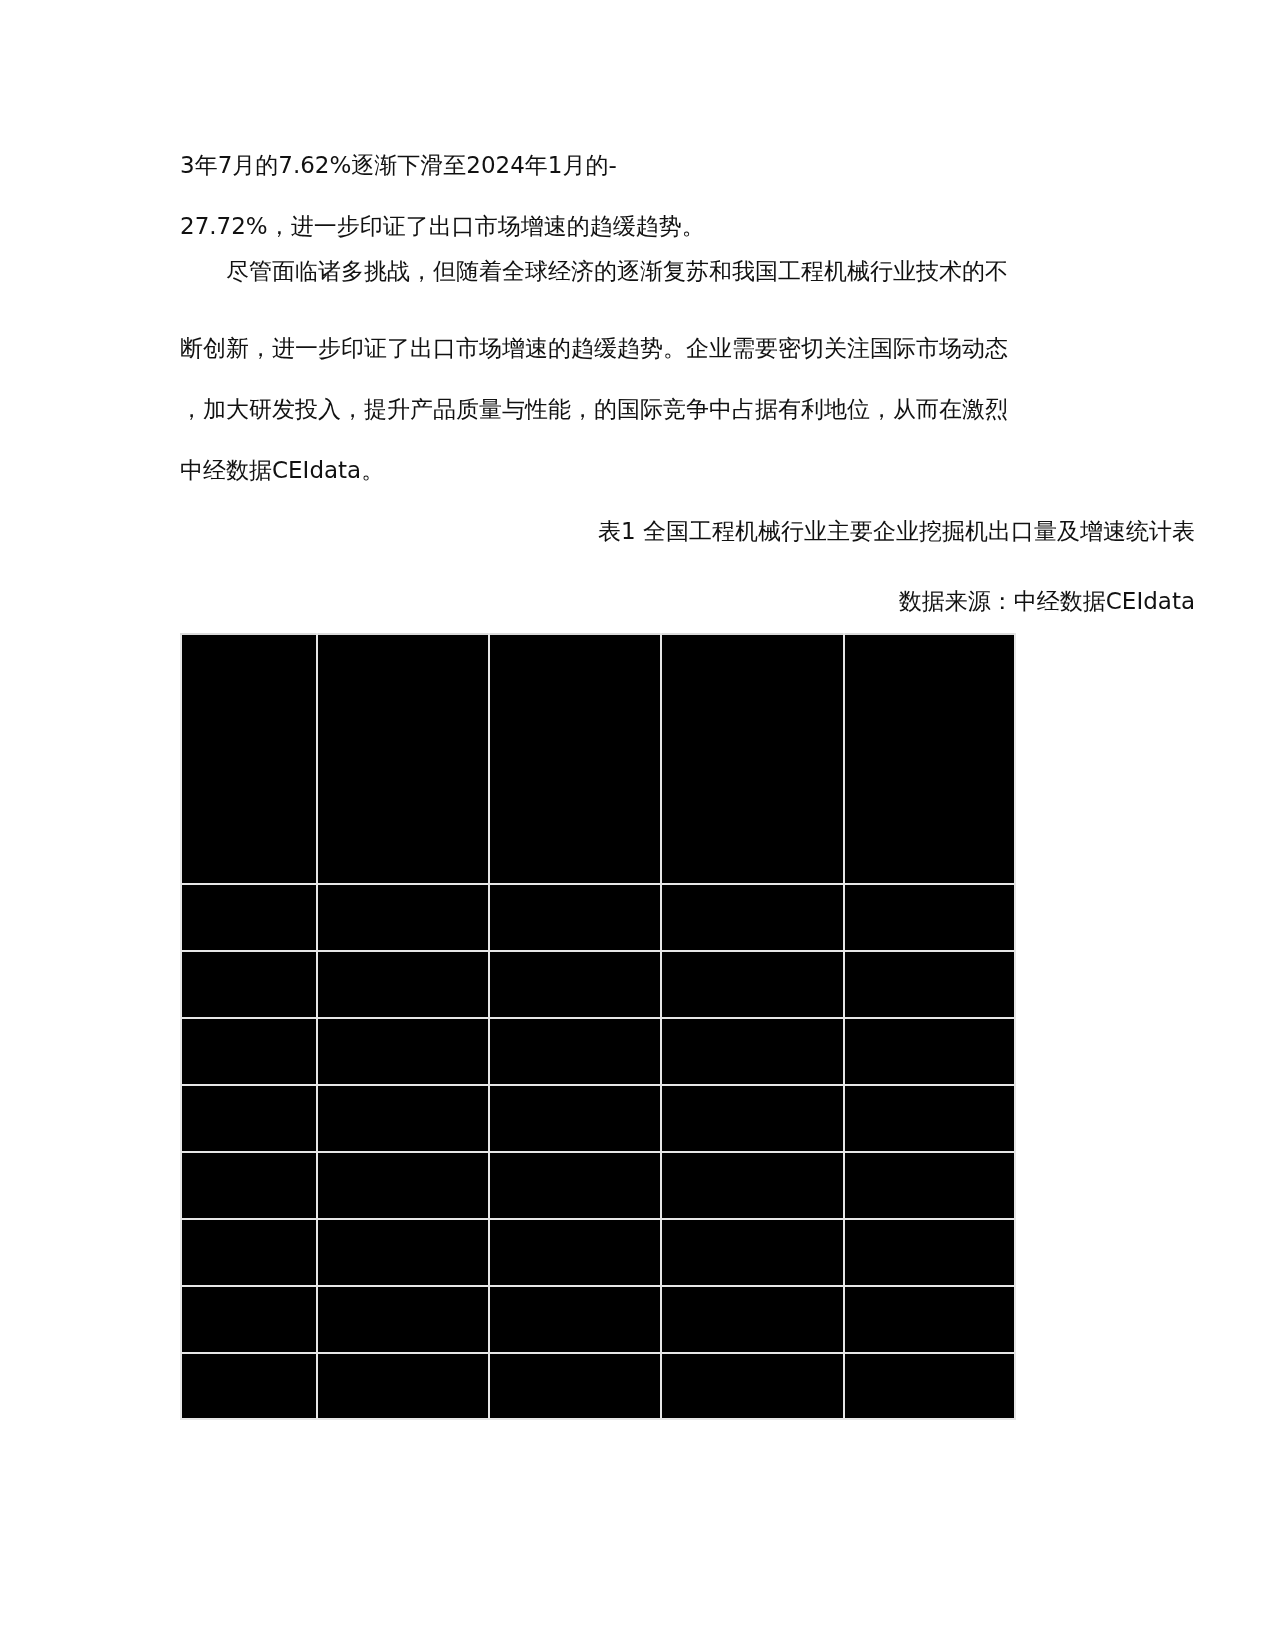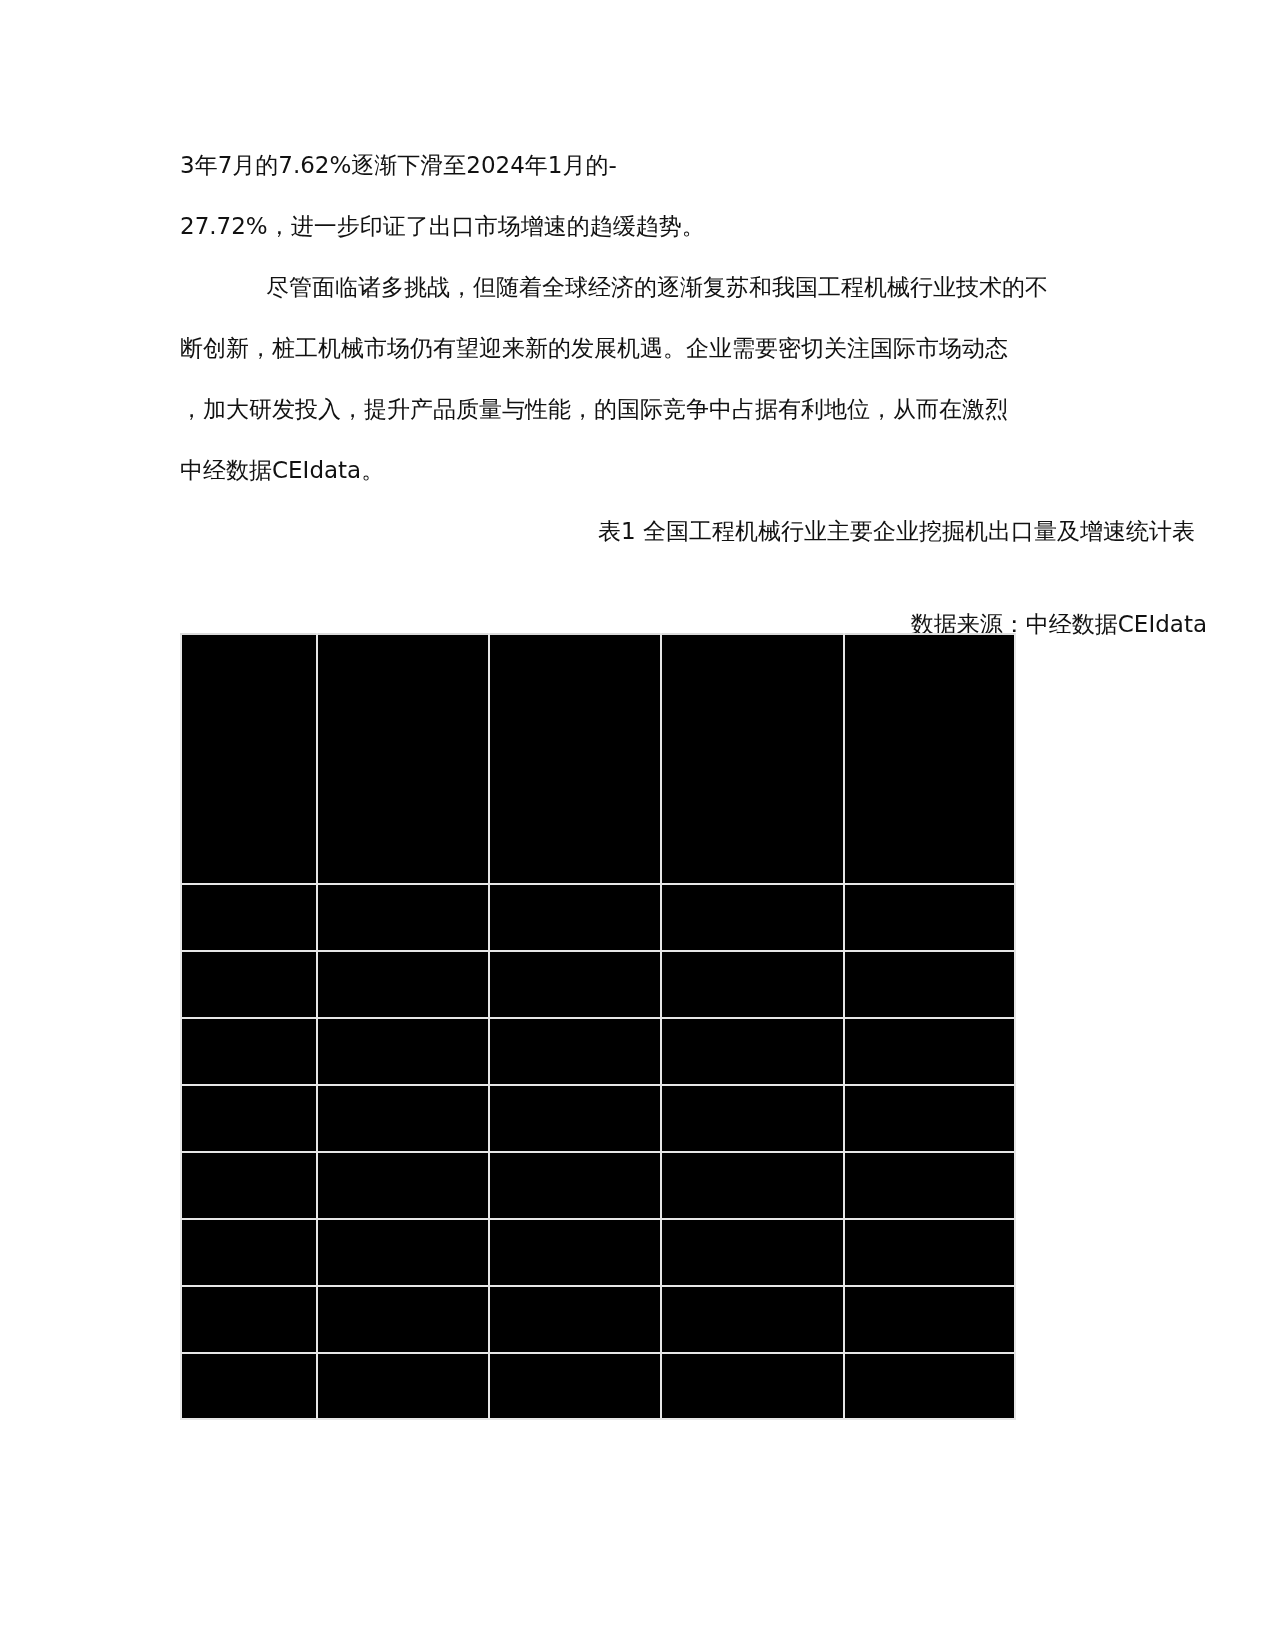--- a/index.html
+++ b/index.html
@@ -44,27 +44,27 @@
     .data-table tr:first-child td { border-top-color: #dcdcdc; }
   </style>
 </head>
 <body>
 
 <div>
 
   <div class="line" style="top:150px;">3年7月的7.62%逐渐下滑至2024年1月的-</div>
   <div class="line" style="top:211px;">27.72%，进一步印证了出口市场增速的趋缓趋势。</div>
 
-  <div class="line indent" style="top:272px;margin-left:40px;">尽管面临诸多挑战，但随着全球经济的逐渐复苏和我国工程机械行业技术的不</div>
-  <div class="line" style="top:333px;">断创新，桩工机械市场仍有望迎来新的发展机遇。企业需要密切关注国际市场动态</div>
+  <div class="line indent" style="top:256px;">尽管面临诸多挑战，但随着全球经济的逐渐复苏和我国工程机械行业技术的不</div>
+  <div class="line" style="top:333px;">断创新，进一步印证了出口市场增速的趋缓趋势。企业需要密切关注国际市场动态</div>
   <div class="line" style="top:394px;">，加大研发投入，提升产品质量与性能，的国际竞争中占据有利地位，从而在激烈</div>
   <div class="line" style="top:455px;">中经数据CEIdata。</div>
 
   <div class="line center" style="top:516px;">表1 全国工程机械行业主要企业挖掘机出口量及增速统计表</div>
-  <div class="line center" style="top:609px;padding-left:12px;">数据来源：中经数据CEIdata</div>
+  <div class="line center" style="top:586px;">数据来源：中经数据CEIdata</div>
 
   <table class="data-table">
     <colgroup>
       <col style="width:136px">
       <col style="width:172px">
       <col style="width:172px">
       <col style="width:183px">
       <col style="width:171px">
     </colgroup>
     <tbody>

